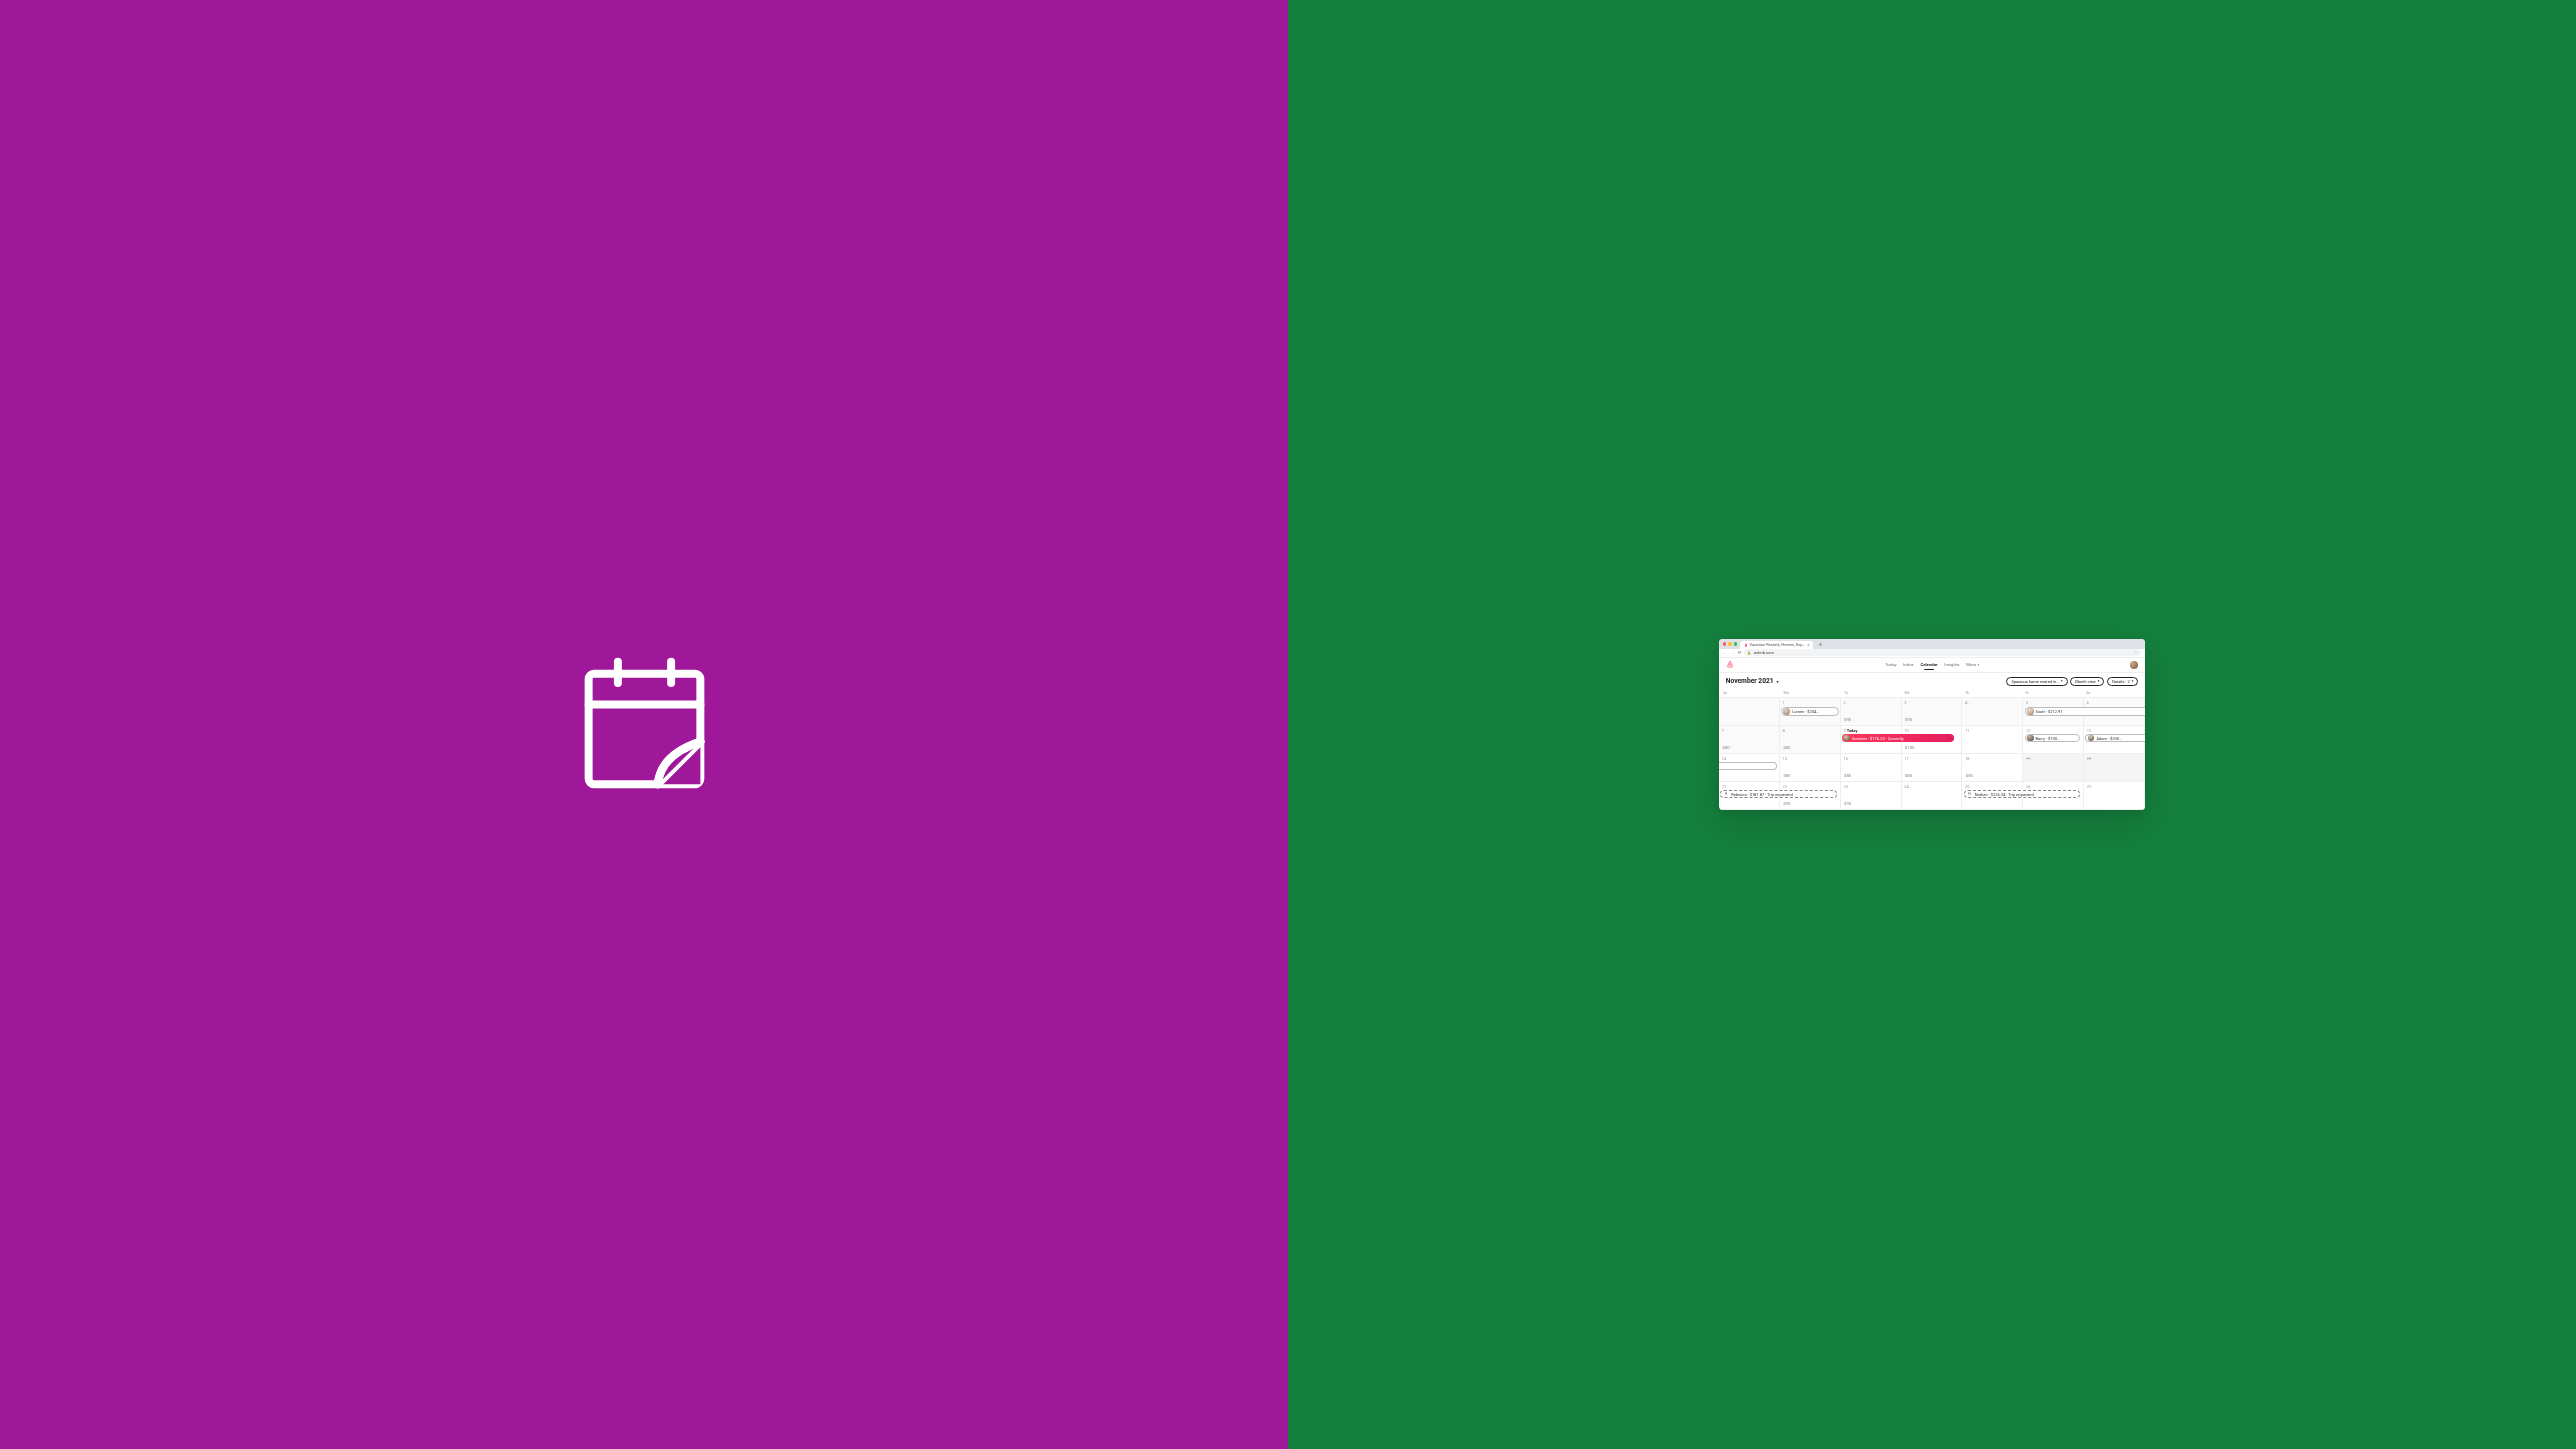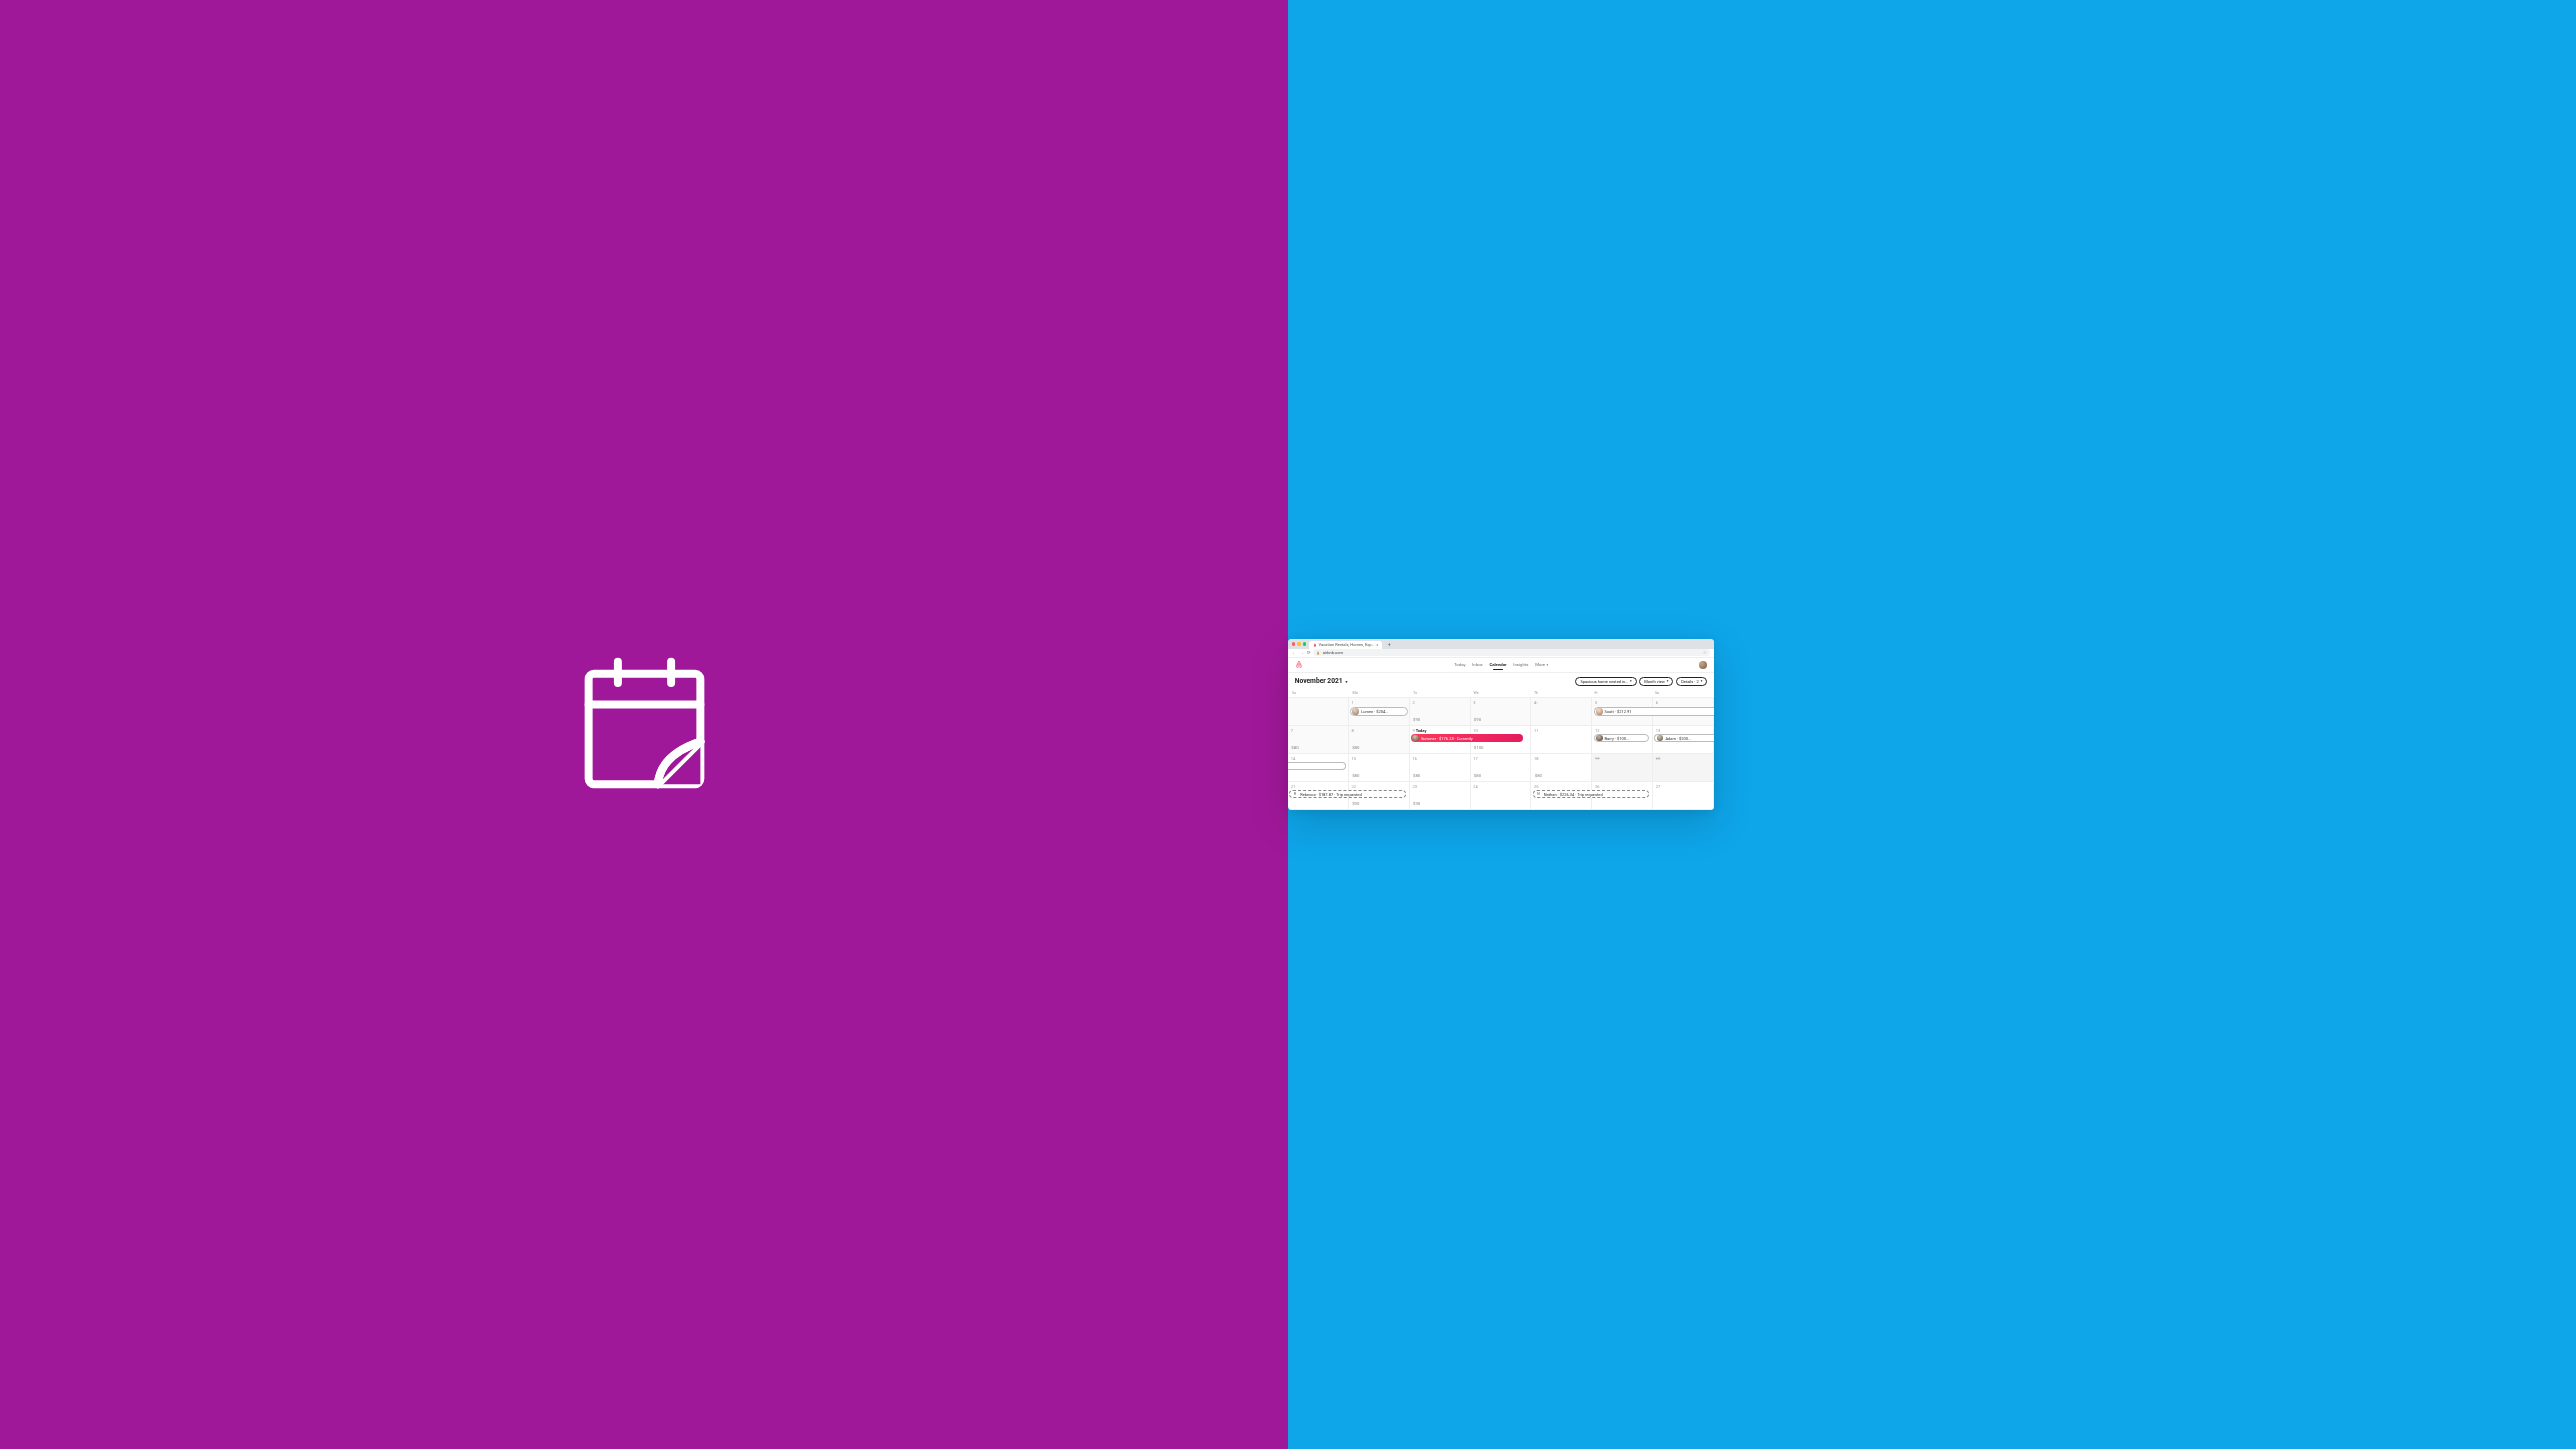--- a/index.html
+++ b/index.html
@@ -1,19 +1,19 @@
 <!DOCTYPE html>
 <html style="font-size:10.7px"><head>
 <meta charset="utf-8">
 <style>
   * { box-sizing: border-box; margin: 0; padding: 0; }
   html, body { width: 100%; height: 100%; font-family: -apple-system, BlinkMacSystemFont, "Segoe UI", Roboto, Helvetica, Arial, sans-serif; }
   .root { display: flex; width: 100%; height: 100%; }
   .left-pane { width: 50%; background: #A0189A; display: flex; align-items: center; justify-content: center; }
-  .right-pane { width: 50%; background: #0ea5e9; display: flex; align-items: center; justify-content: flex-start; }
+  .right-pane { width: 50%; background: #15803d; display: flex; align-items: center; justify-content: center; }
   .calendar-icon-lg { width: 133px; height: 140px; }
 
   .browser-window {
     width: 88%;
     max-width: 426px;
     border-radius: 4px;
     box-shadow: 0 13.3px 40px rgba(0,0,0,.15), 0 2.7px 8px rgba(0,0,0,.08);
     background: #fff;
     overflow: hidden;
     font-size: 4.7px;

